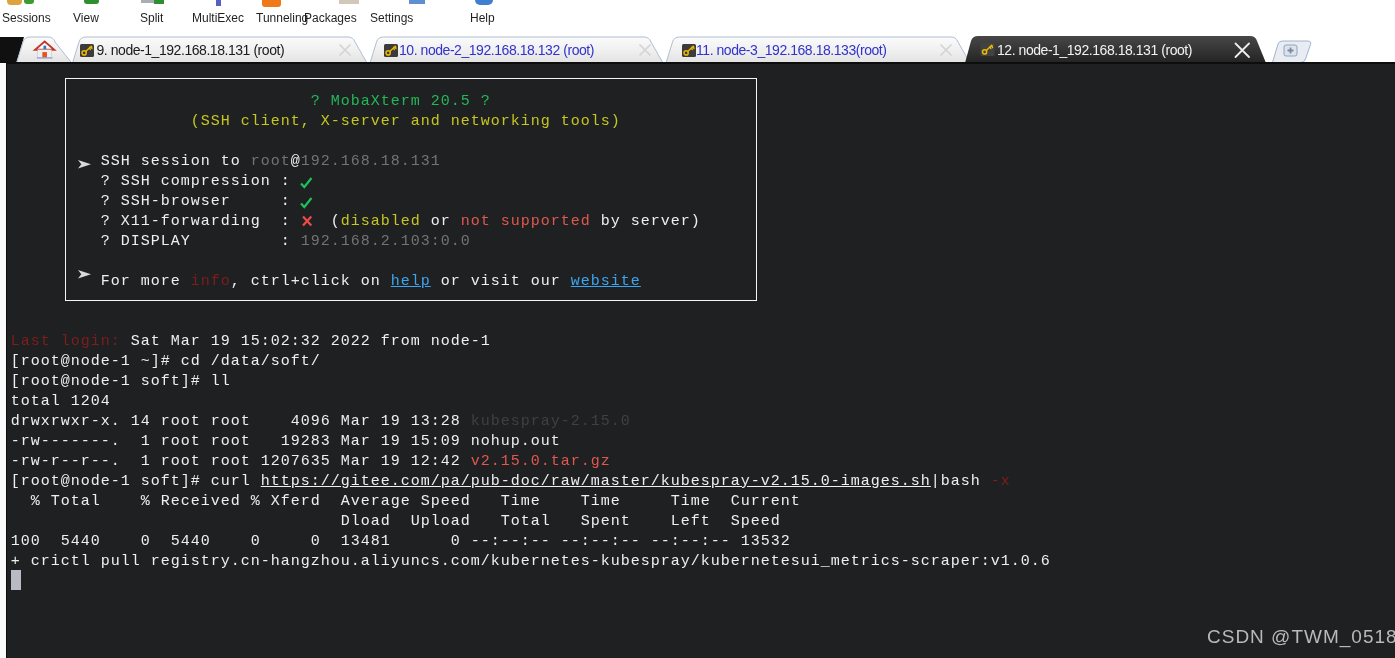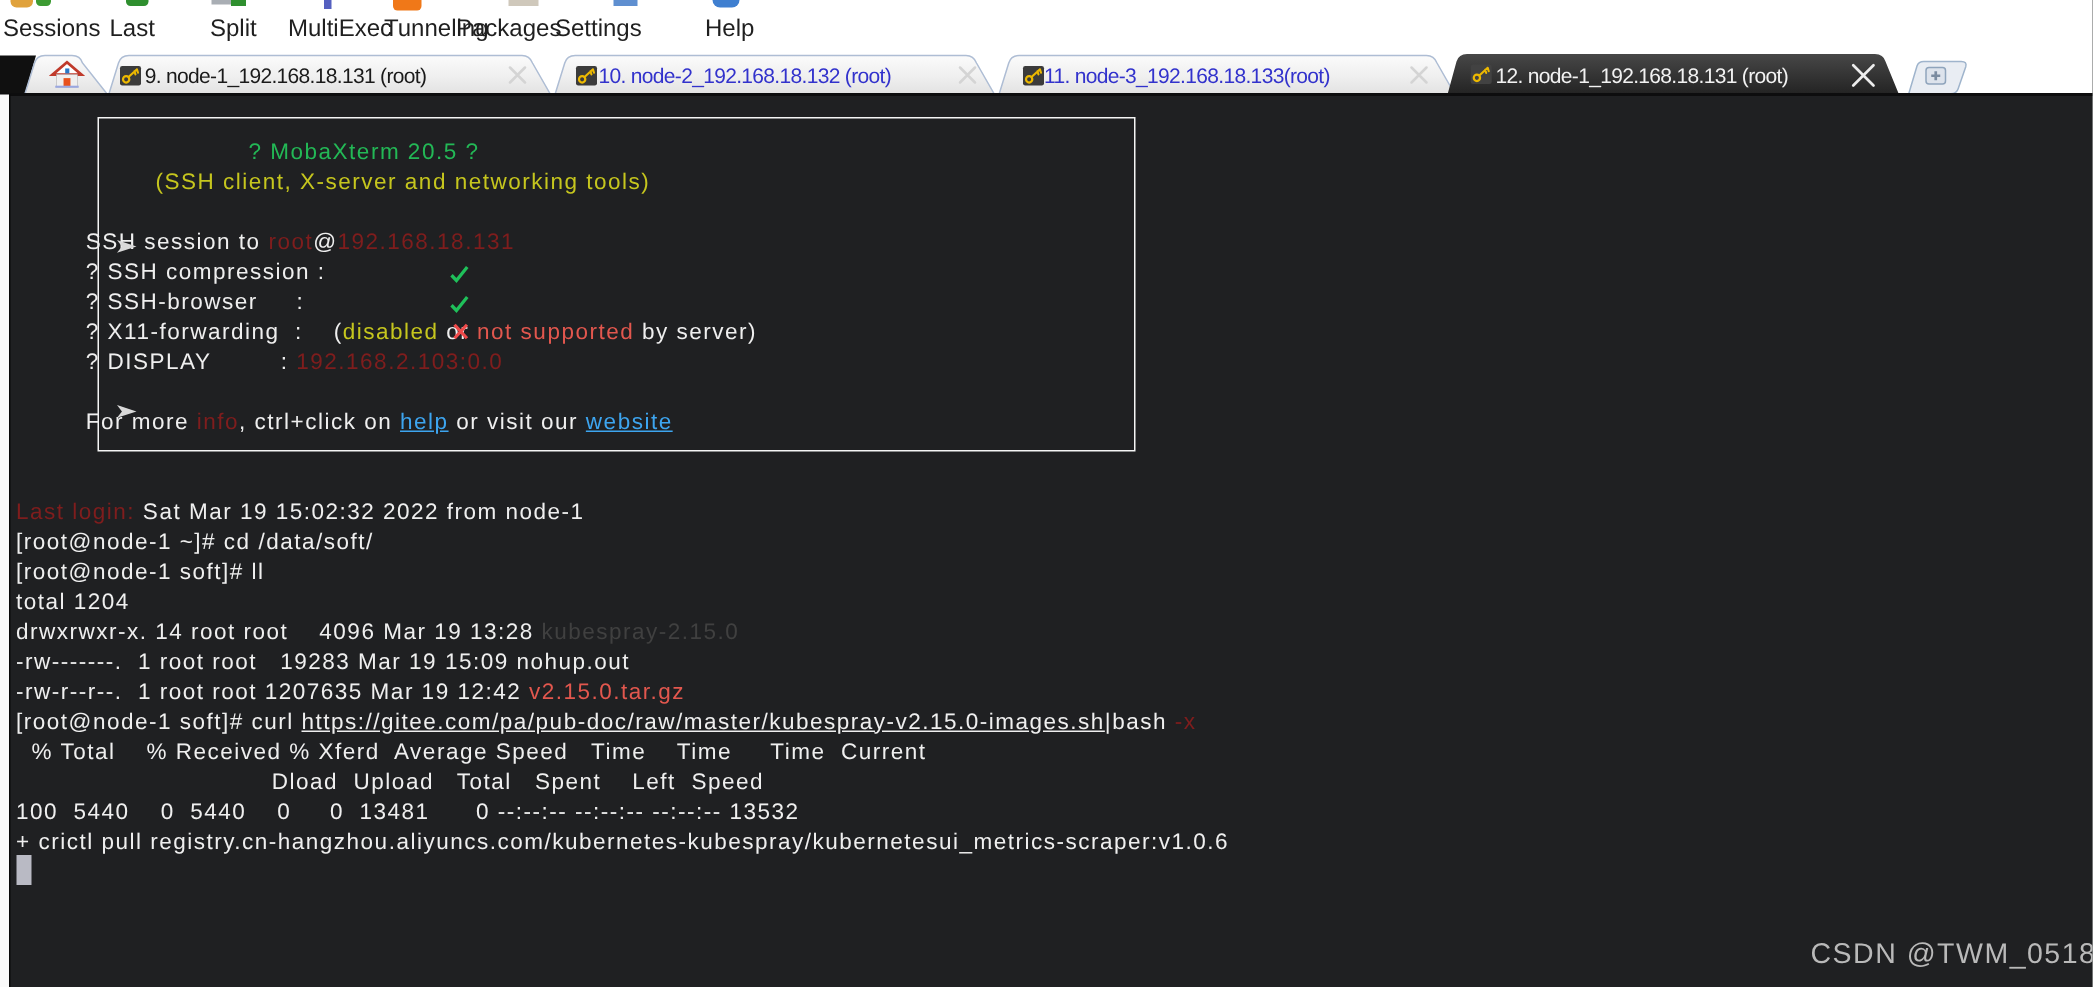--- a/index.html
+++ b/index.html
@@ -1,42 +1,42 @@
 <!DOCTYPE html>
 <html><head>
 <meta charset="utf-8">
 <style>
   html,body{margin:0;padding:0}
   body{width:1395px;height:658px;overflow:hidden;background:#ffffff;position:relative;
        font-family:"Liberation Sans",sans-serif}
-  .mlabel{position:absolute;z-index:5;top:11px;font-size:16px;color:#1f1f1f;white-space:nowrap}
+  .mlabel{position:absolute;z-index:5;top:11px;font-size:12px;color:#1f1f1f;white-space:nowrap}
   #term{position:absolute;left:0;top:62px;width:1395px;height:596px;background:#1f2022;border-top:2px solid #0d0d0e;box-sizing:border-box}
   #lstrip{position:absolute;left:0;top:63px;width:5.5px;height:595px;background:#fafafa}
   #lline{position:absolute;left:5.5px;top:63px;width:1.5px;height:595px;background:#0a0a0a}
   #bbox{position:absolute;left:65px;top:78.3px;width:691.5px;height:222.5px;border:1.5px solid #f5f5f5;box-sizing:border-box}
   pre#txt{position:absolute;left:10.7px;top:91.5px;margin:0;
-      font-family:Liberation Sans, sans-serif;font-size:15px;line-height:20px;letter-spacing:1px;
+      font-family:Liberation Mono, monospace;font-size:15px;line-height:20px;letter-spacing:1px;
       color:#efefef;white-space:pre}
   .g{color:#23b856}
   .y{color:#c6c61e}
   .r{color:#e2574e}
-  .m{color:#7f1d1d}
+  .m{color:#737373}
   .c{color:#7f1d1d}
   .b{color:#3da5f0;text-decoration:underline}
   .d{color:#404040}
   .u{text-decoration:underline}
   #cursor{position:absolute;left:10.7px;top:569.5px;width:10.2px;height:20.3px;background:#b9bac4}
   #wm{position:absolute;left:1207px;top:626px;font-size:19px;color:#b9b9b9;letter-spacing:1px;white-space:nowrap}
   .ov{position:absolute;z-index:5}
 </style>
 </head>
 <body>
 
   <div class="mlabel" style="left:2px">Sessions</div>
-  <div class="mlabel" style="left:73px">Last</div>
+  <div class="mlabel" style="left:73px">View</div>
   <div class="mlabel" style="left:140px">Split</div>
   <div class="mlabel" style="left:192px">MultiExec</div>
   <div class="mlabel" style="left:256px">Tunneling</div>
   <div class="mlabel" style="left:304px">Packages</div>
   <div class="mlabel" style="left:370px">Settings</div>
   <div class="mlabel" style="left:470px">Help</div>
 
   <div class="ov" style="left:7px;top:0;width:15px;height:5px;background:#e0a23c;border-radius:0 0 4px 4px"></div>
   <div class="ov" style="left:24px;top:0;width:10px;height:4px;background:#3d9b33;border-radius:0 0 3px 3px"></div>
   <div class="ov" style="left:84px;top:0;width:15px;height:4px;background:#2f8f2f;border-radius:0 0 3px 3px"></div>

